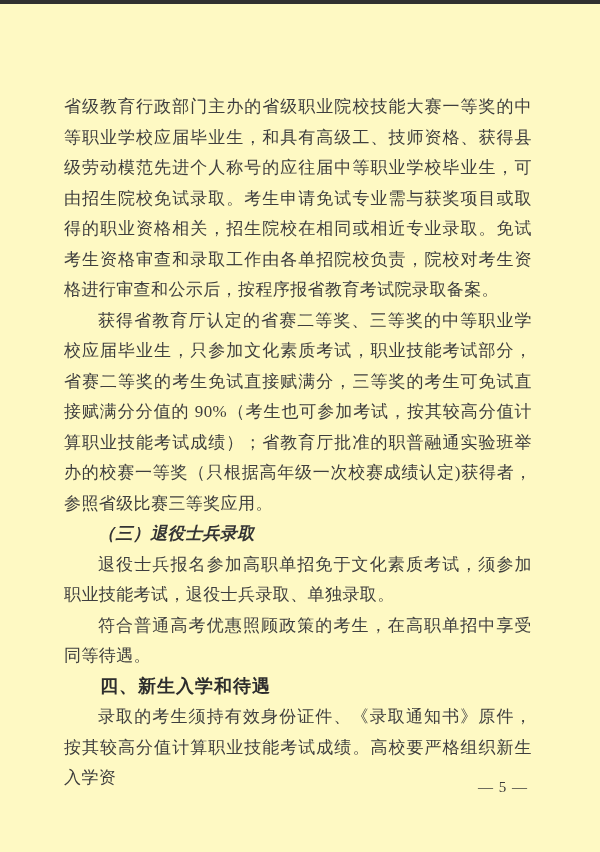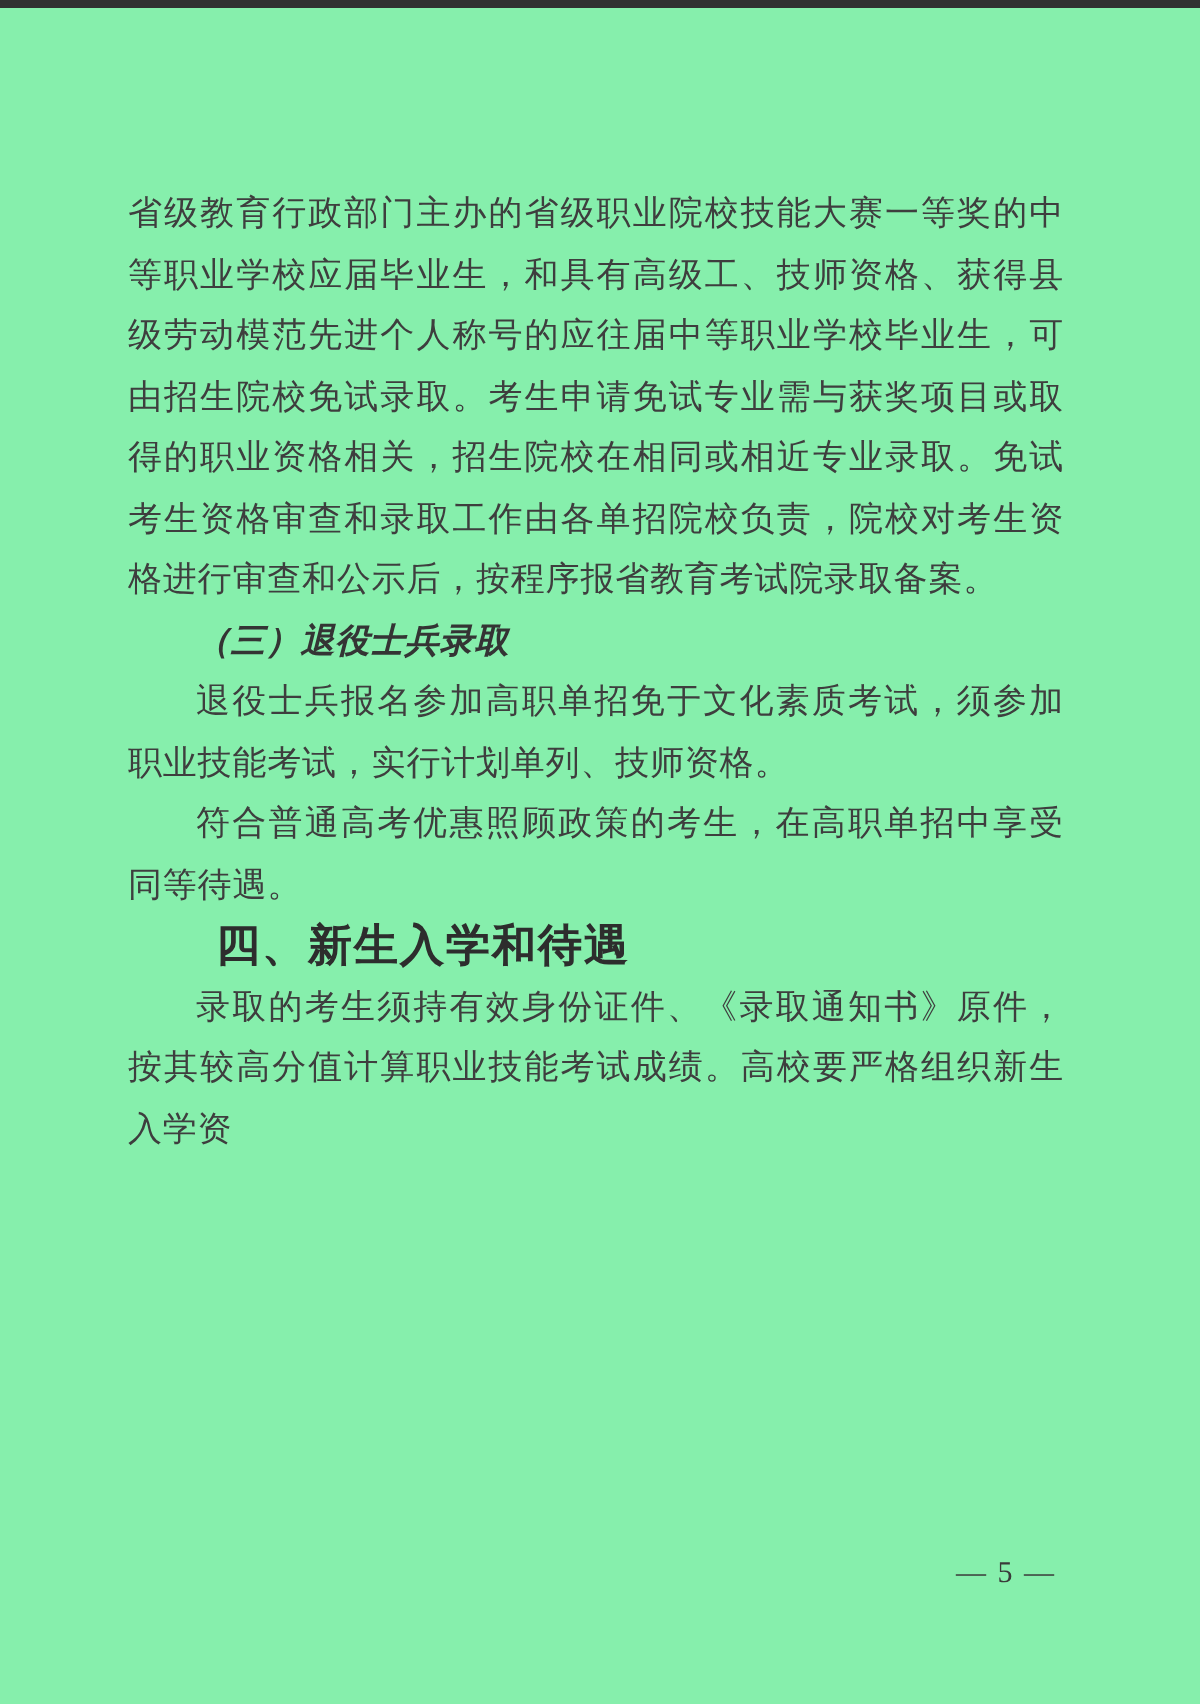--- a/index.html
+++ b/index.html
@@ -10,21 +10,21 @@
     width: 600px;
     height: 852px;
     background: #ffffff;
     font-family: "Liberation Serif", "DejaVu Serif", serif;
     overflow: hidden;
   }
   .scan-page {
     position: relative;
     width: 600px;
     height: 852px;
-    background: #86efac;
+    background: #fef9c3;
     overflow: hidden;
   }
   .scan-edge {
     position: absolute;
     top: 0;
     left: 0;
     width: 600px;
     height: 4px;
     background: #313131;
   }
@@ -48,22 +48,22 @@
   p.continuation {
     text-indent: 0;
   }
   p.sub-heading {
     font-weight: bold;
     color: #343434;
     font-style: italic;
   }
   p.section-heading {
     font-weight: bold;
-    font-family: Liberation Serif, serif;
-    font-size: 22px;
+    font-family: Liberation Mono, monospace;
+    font-size: 18px;
     color: #2d2d2d;
     letter-spacing: 1px;
   }
   .page-footer {
     position: absolute;
     left: 478px;
     top: 779px;
     font-size: 15px;
     color: #3a3a3a;
     letter-spacing: 1px;
@@ -72,22 +72,23 @@
 </style>
 </head>
 <body>
 
 <div class="scan-page">
 
   <div class="scan-edge"></div>
 
   <div class="text-block">
     <p class="continuation">省级教育行政部门主办的省级职业院校技能大赛一等奖的中等职业学校应届毕业生，和具有高级工、技师资格、获得县级劳动模范先进个人称号的应往届中等职业学校毕业生，可由招生院校免试录取。考生申请免试专业需与获奖项目或取得的职业资格相关，招生院校在相同或相近专业录取。免试考生资格审查和录取工作由各单招院校负责，院校对考生资格进行审查和公示后，按程序报省教育考试院录取备案。</p>
+    <p>获得省教育厅认定的省赛二等奖、三等奖的中等职业学校应届毕业生，只参加文化素质考试，职业技能考试部分，省赛二等奖的考生免试直接赋满分，三等奖的考生可免试直接赋满分分值的 90%（考生也可参加考试，按其较高分值计算职业技能考试成绩）；省教育厅批准的职普融通实验班举办的校赛一等奖（只根据高年级一次校赛成绩认定)获得者，参照省级比赛三等奖应用。</p>
     <p class="sub-heading">（三）退役士兵录取</p>
-    <p>退役士兵报名参加高职单招免于文化素质考试，须参加职业技能考试，实行计划单列、技师资格。</p>
+    <p>退役士兵报名参加高职单招免于文化素质考试，须参加职业技能考试，退役士兵录取、单独录取。</p>
     <p>符合普通高考优惠照顾政策的考生，在高职单招中享受同等待遇。</p>
     <p class="section-heading">四、新生入学和待遇</p>
     <p>录取的考生须持有效身份证件、《录取通知书》原件，按其较高分值计算职业技能考试成绩。高校要严格组织新生入学资</p>
   </div>
 
   <div class="page-footer">— 5 —</div>
 
 </div>
 
 </body></html>

